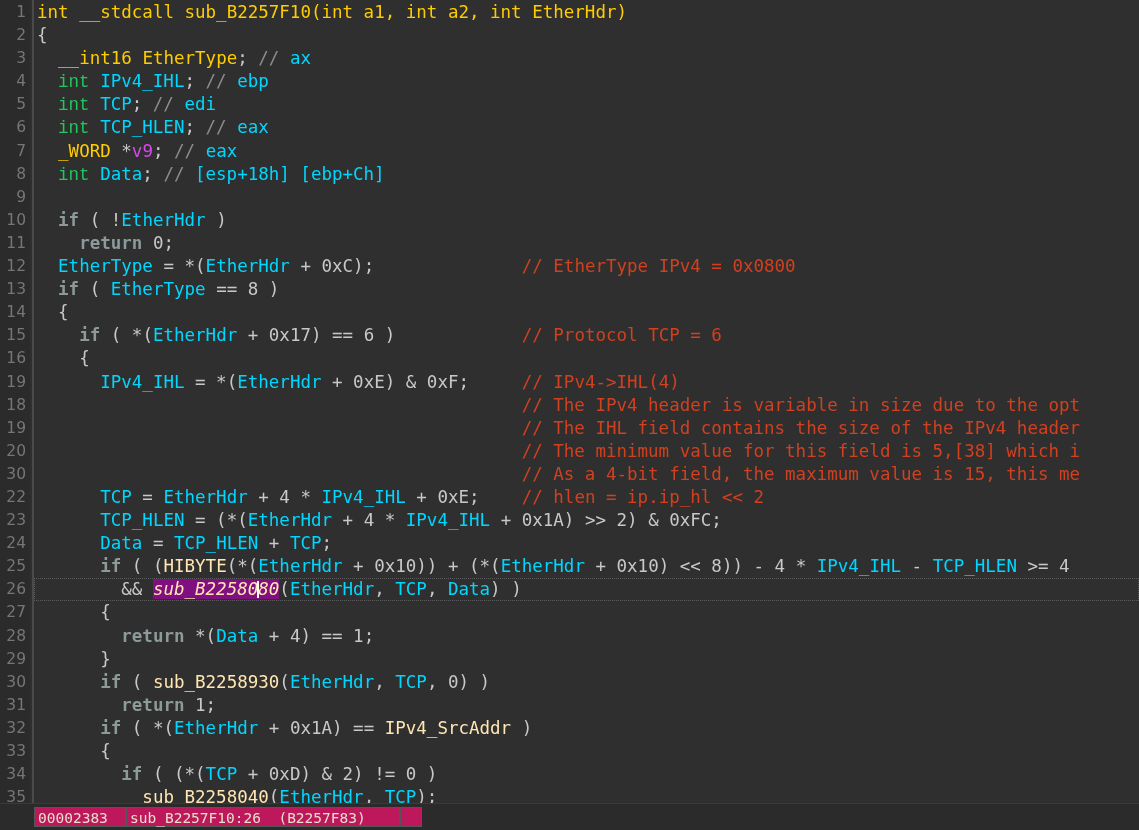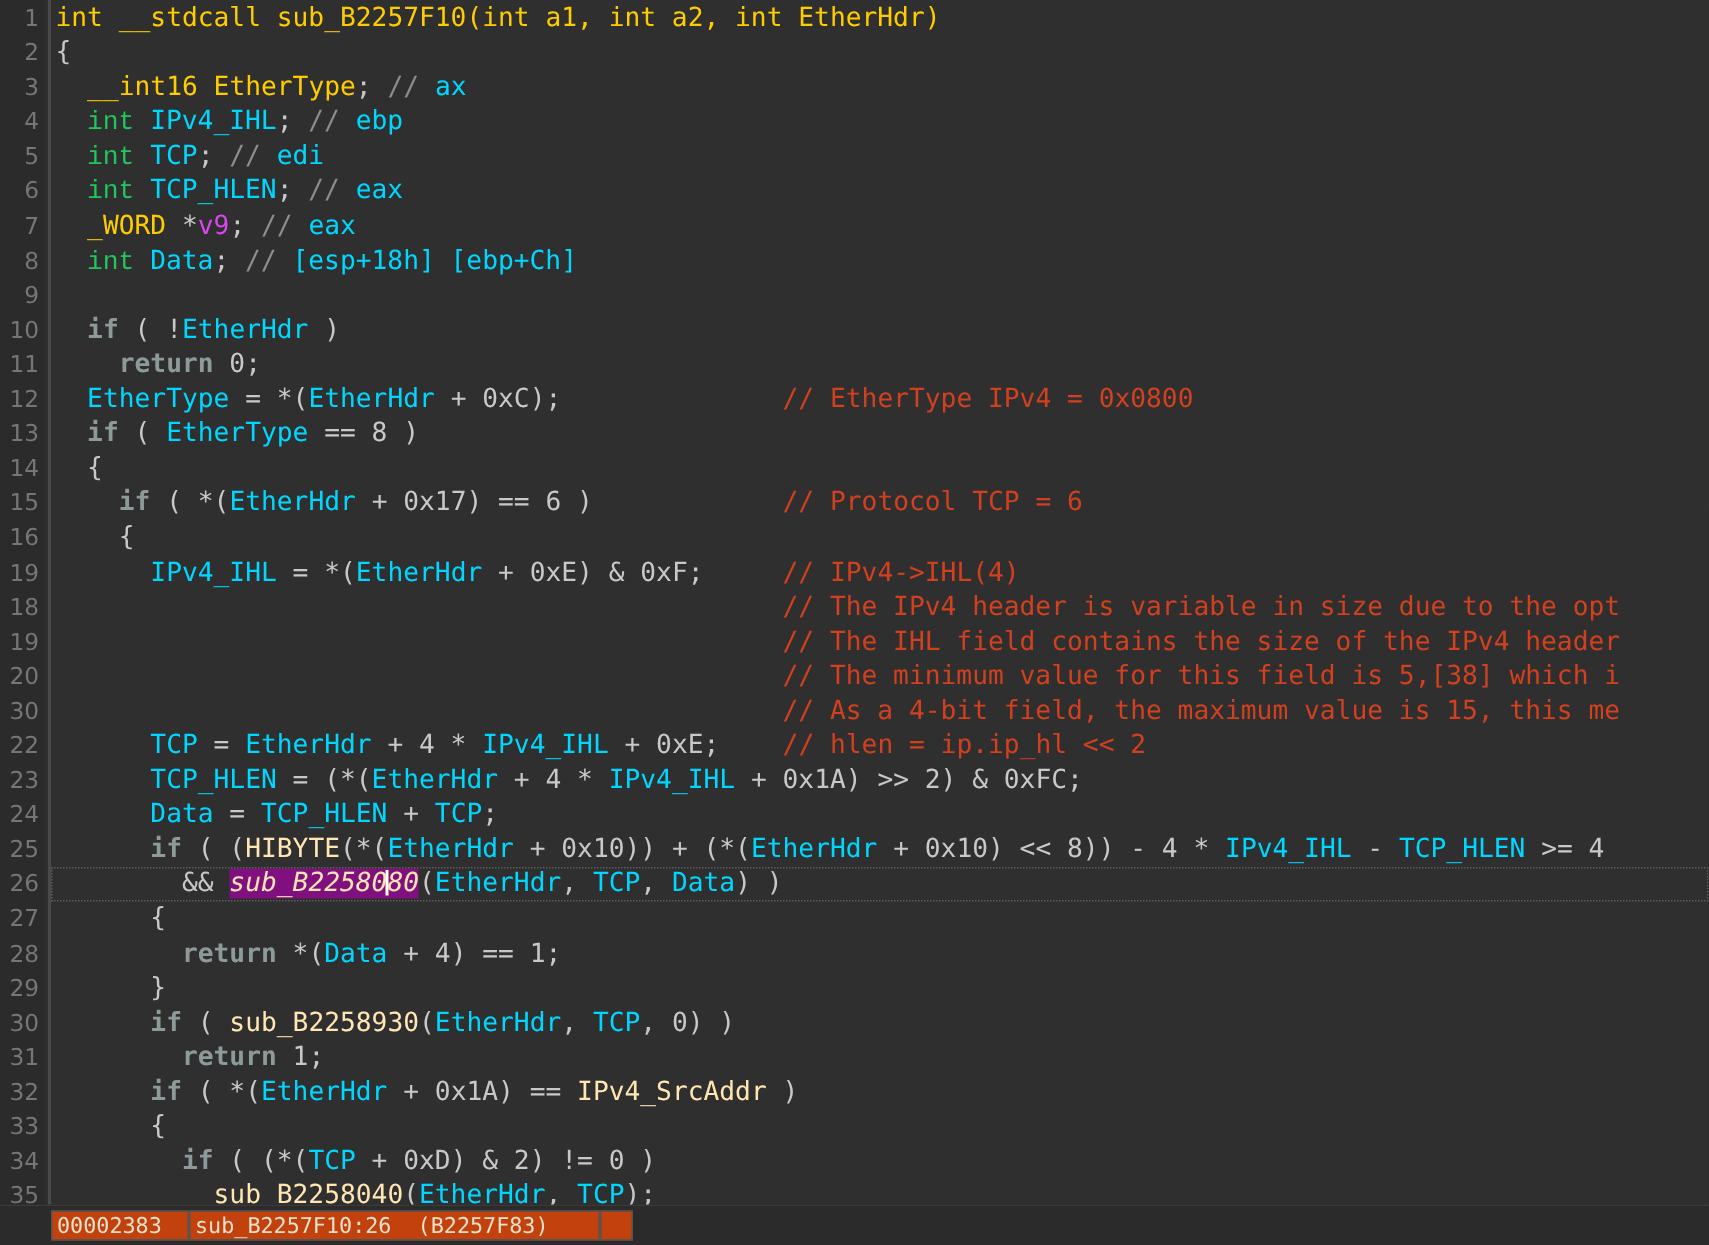--- a/index.html
+++ b/index.html
@@ -133,21 +133,21 @@
   .status-cell {
     height: 20px;
     line-height: 20px;
     border: 1px solid #555555;
     color: #e7e0c8;
     font-family: "DejaVu Sans Mono", "Liberation Mono", monospace;
     font-size: 14.5px;
     padding: 0 3px;
     box-sizing: border-box;
     white-space: pre;
-    background: #c2410c;
+    background: #be185d;
   }
   #status-addr { min-width: 92px; }
   #status-loc  { min-width: 274px; }
   #status-extra{ width: 22px; }
 </style>
 </head>
 <body>
 
 <div id="app">
 

